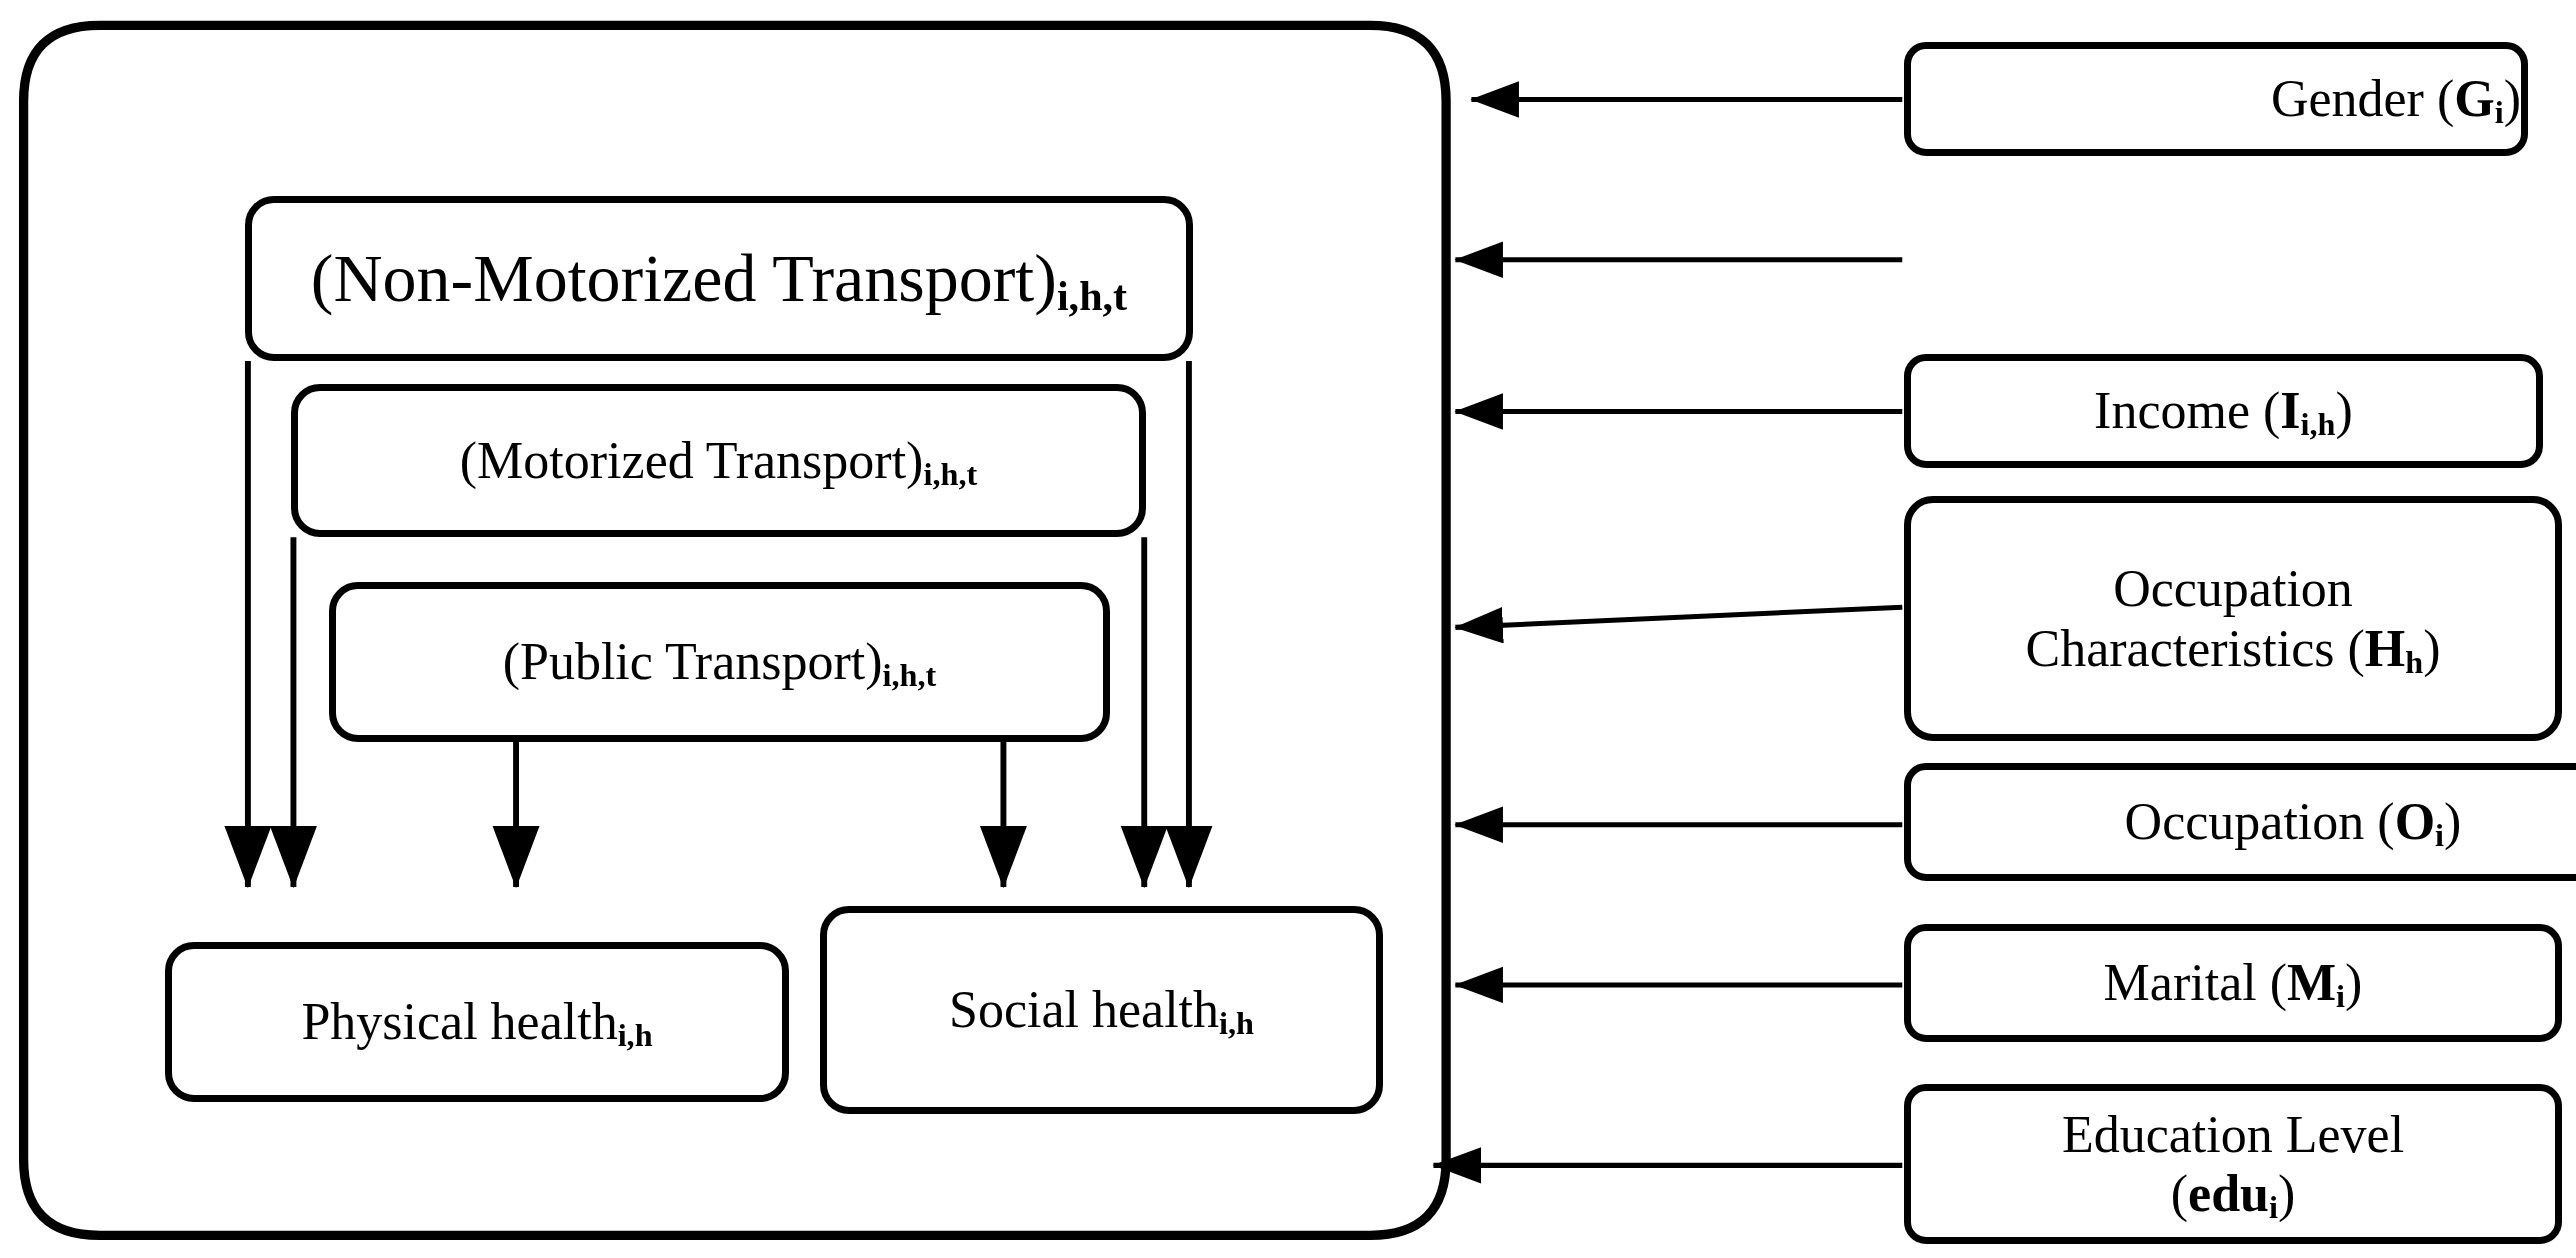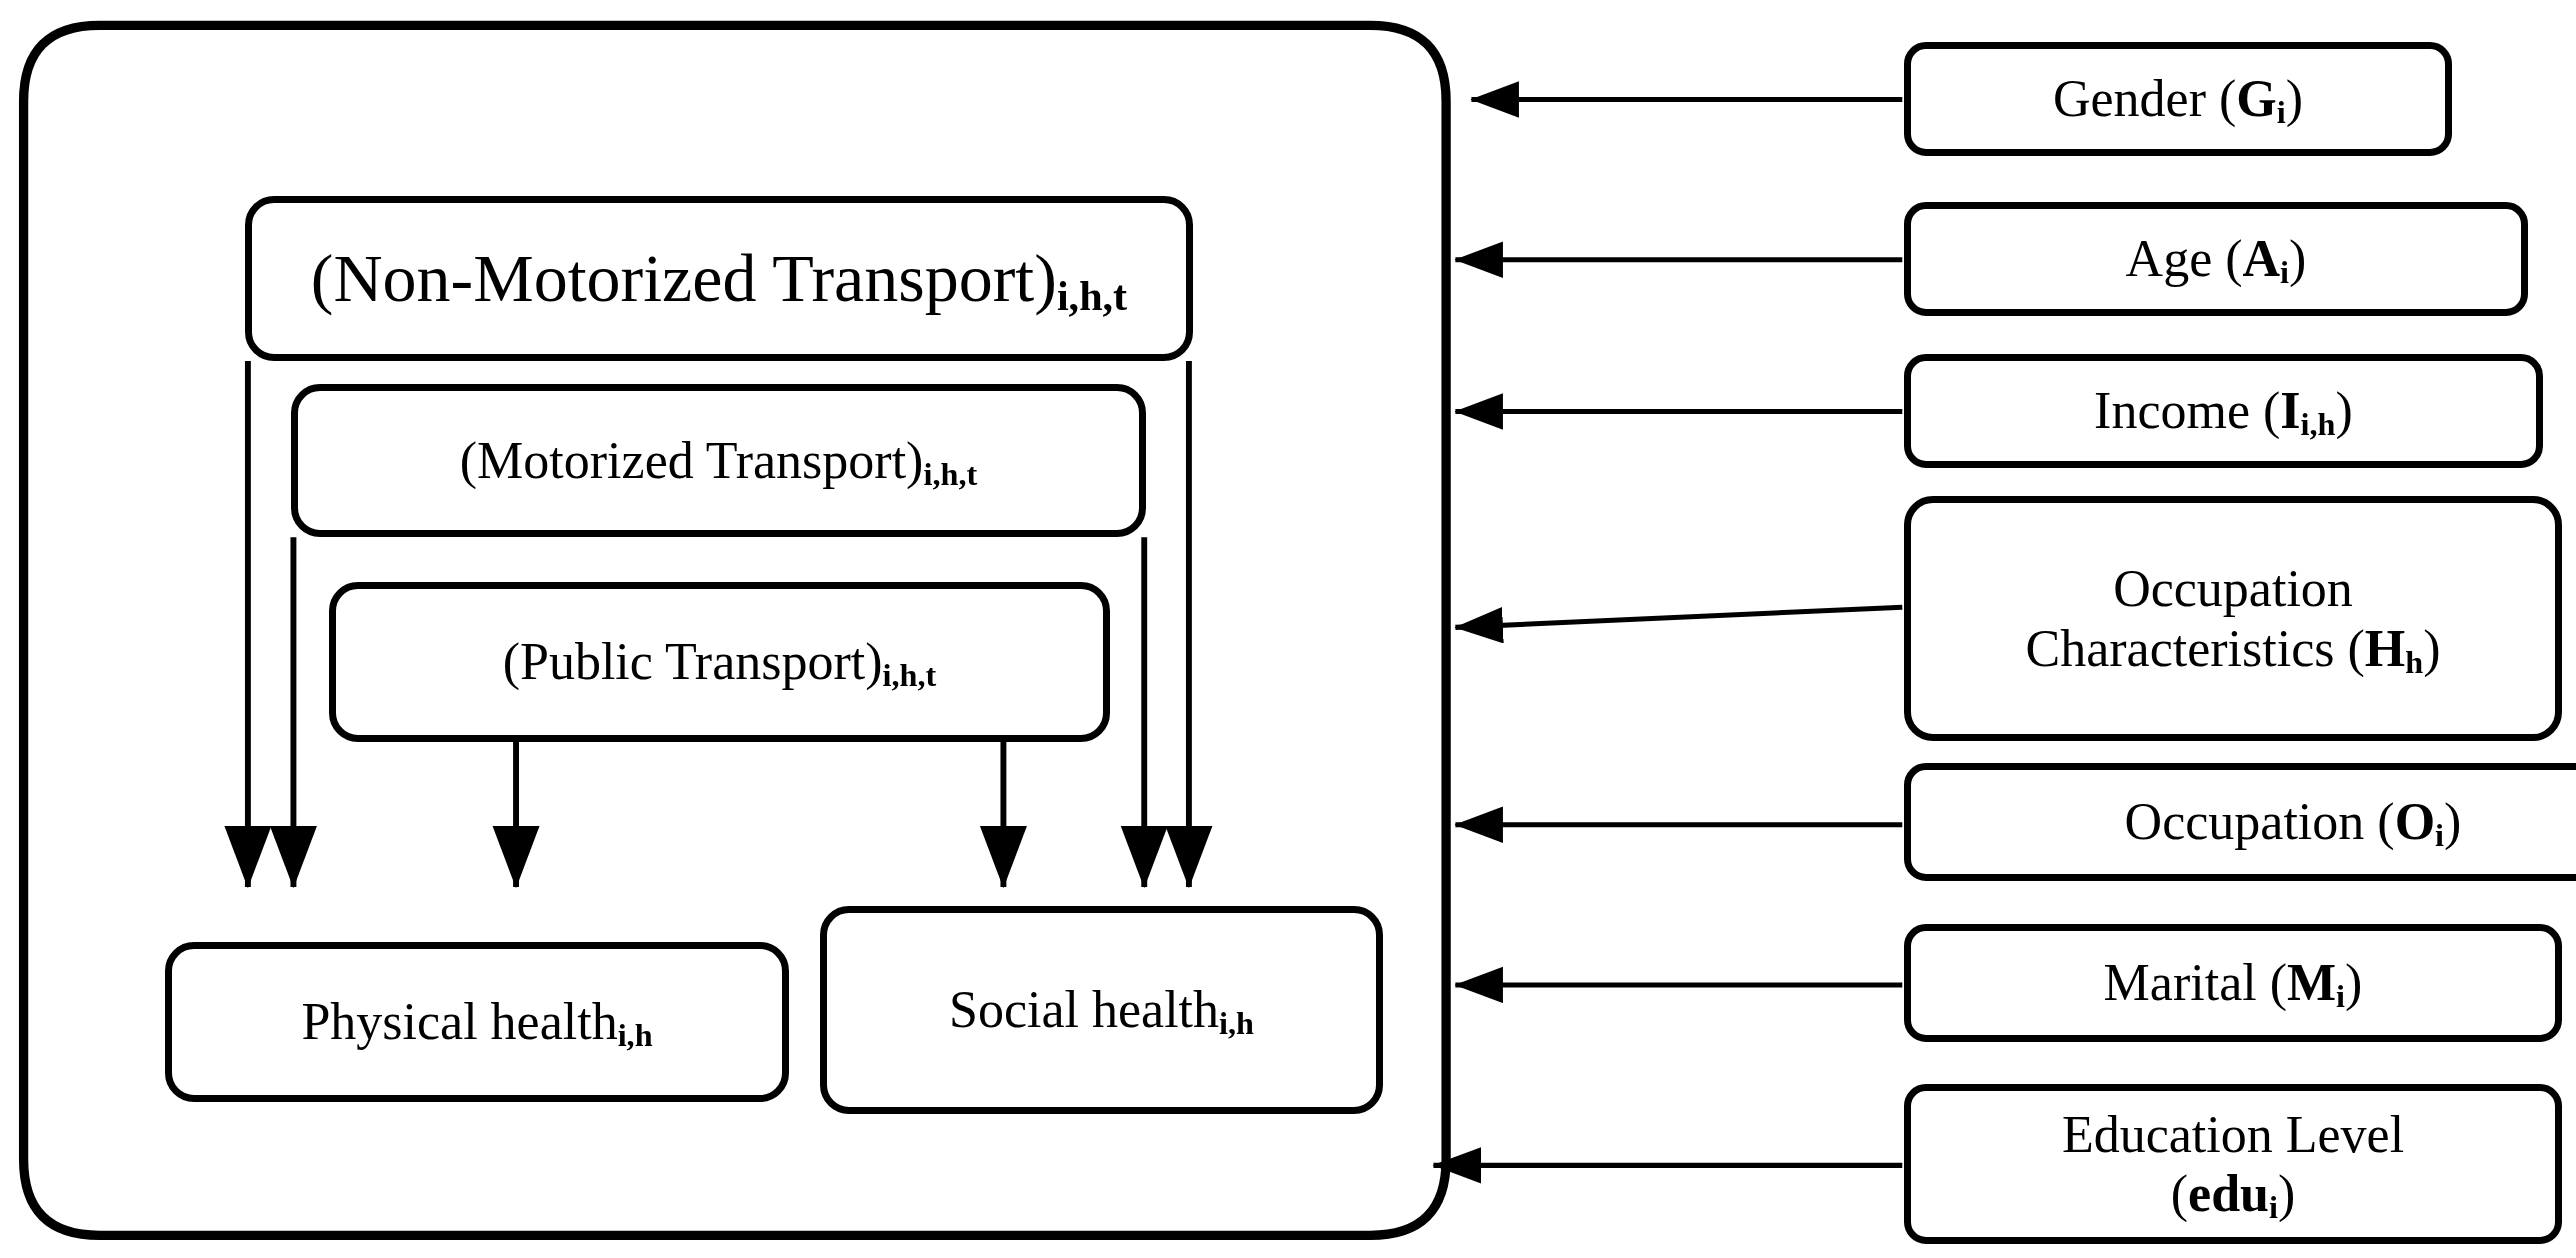--- a/index.html
+++ b/index.html
@@ -17,21 +17,21 @@
 
   
   #box-nmt{left:245px;top:196px;width:948px;height:165px;border-radius:29px;font-size:68px;}
   #box-mt {left:291px;top:384px;width:855px;height:153px;border-radius:29px;font-size:52px;}
   #box-pt {left:329px;top:582px;width:781px;height:160px;border-radius:29px;font-size:52px;}
 
   #box-phy{left:165px;top:906px;width:624px;height:160px;border-radius:29px;font-size:52px;margin-top:36px;}
   #box-soc{left:820px;top:906px;width:563px;height:208px;border-radius:29px;font-size:52px;}
 
   
-  #box-gender{left:1904px;top:42px;width:548px;height:114px;border-radius:22px;font-size:52px;}
+  #box-gender{left:1904px;top:42px;width:624px;height:114px;border-radius:22px;font-size:52px;justify-content:flex-end;}
   #box-age   {left:1904px;top:202px;width:624px;height:114px;border-radius:22px;font-size:52px;}
   #box-income{left:1904px;top:354px;width:639px;height:114px;border-radius:22px;font-size:52px;justify-content:center;}
   #box-house {left:1904px;top:496px;width:658px;height:245px;border-radius:29px;font-size:52px;}
   #box-occ   {left:1904px;top:763px;width:778px;height:118px;border-radius:22px;font-size:52px;}
   #box-mar   {left:1904px;top:924px;width:658px;height:118px;border-radius:22px;font-size:52px;}
   #box-edu   {left:1904px;top:1084px;width:658px;height:160px;border-radius:22px;font-size:52px;}
 
   sub{font-size:.62em;vertical-align:-0.22em;line-height:0;}
   b{font-weight:bold;}
 </style>
@@ -91,23 +91,20 @@
   </div>
 
   <div class="node" id="box-soc">
     <span class="lbl"><span>Social health</span><b><sub>i,h</sub></b></span>
   </div>
 
   <div class="node" id="box-gender">
     <span class="lbl"><span>Gender (</span><b>G</b><b><sub>i</sub></b><span>)</span></span>
   </div>
 
-  <div class="node" id="box-age">
-    <span class="lbl"><span>Age (</span><b>A</b><b><sub>i</sub></b><span>)</span></span>
-  </div>
 
   <div class="node" id="box-income">
     <span class="lbl"><span>Income (</span><b>I</b><b><sub>i,h</sub></b><span>)</span></span>
   </div>
 
   <div class="node" id="box-house">
     <span class="lbl wrap"><span>Occupation</span><br><span>Characteristics (</span><b>H</b><b><sub>h</sub></b><span>)</span></span>
   </div>
 
   <div class="node" id="box-occ">

